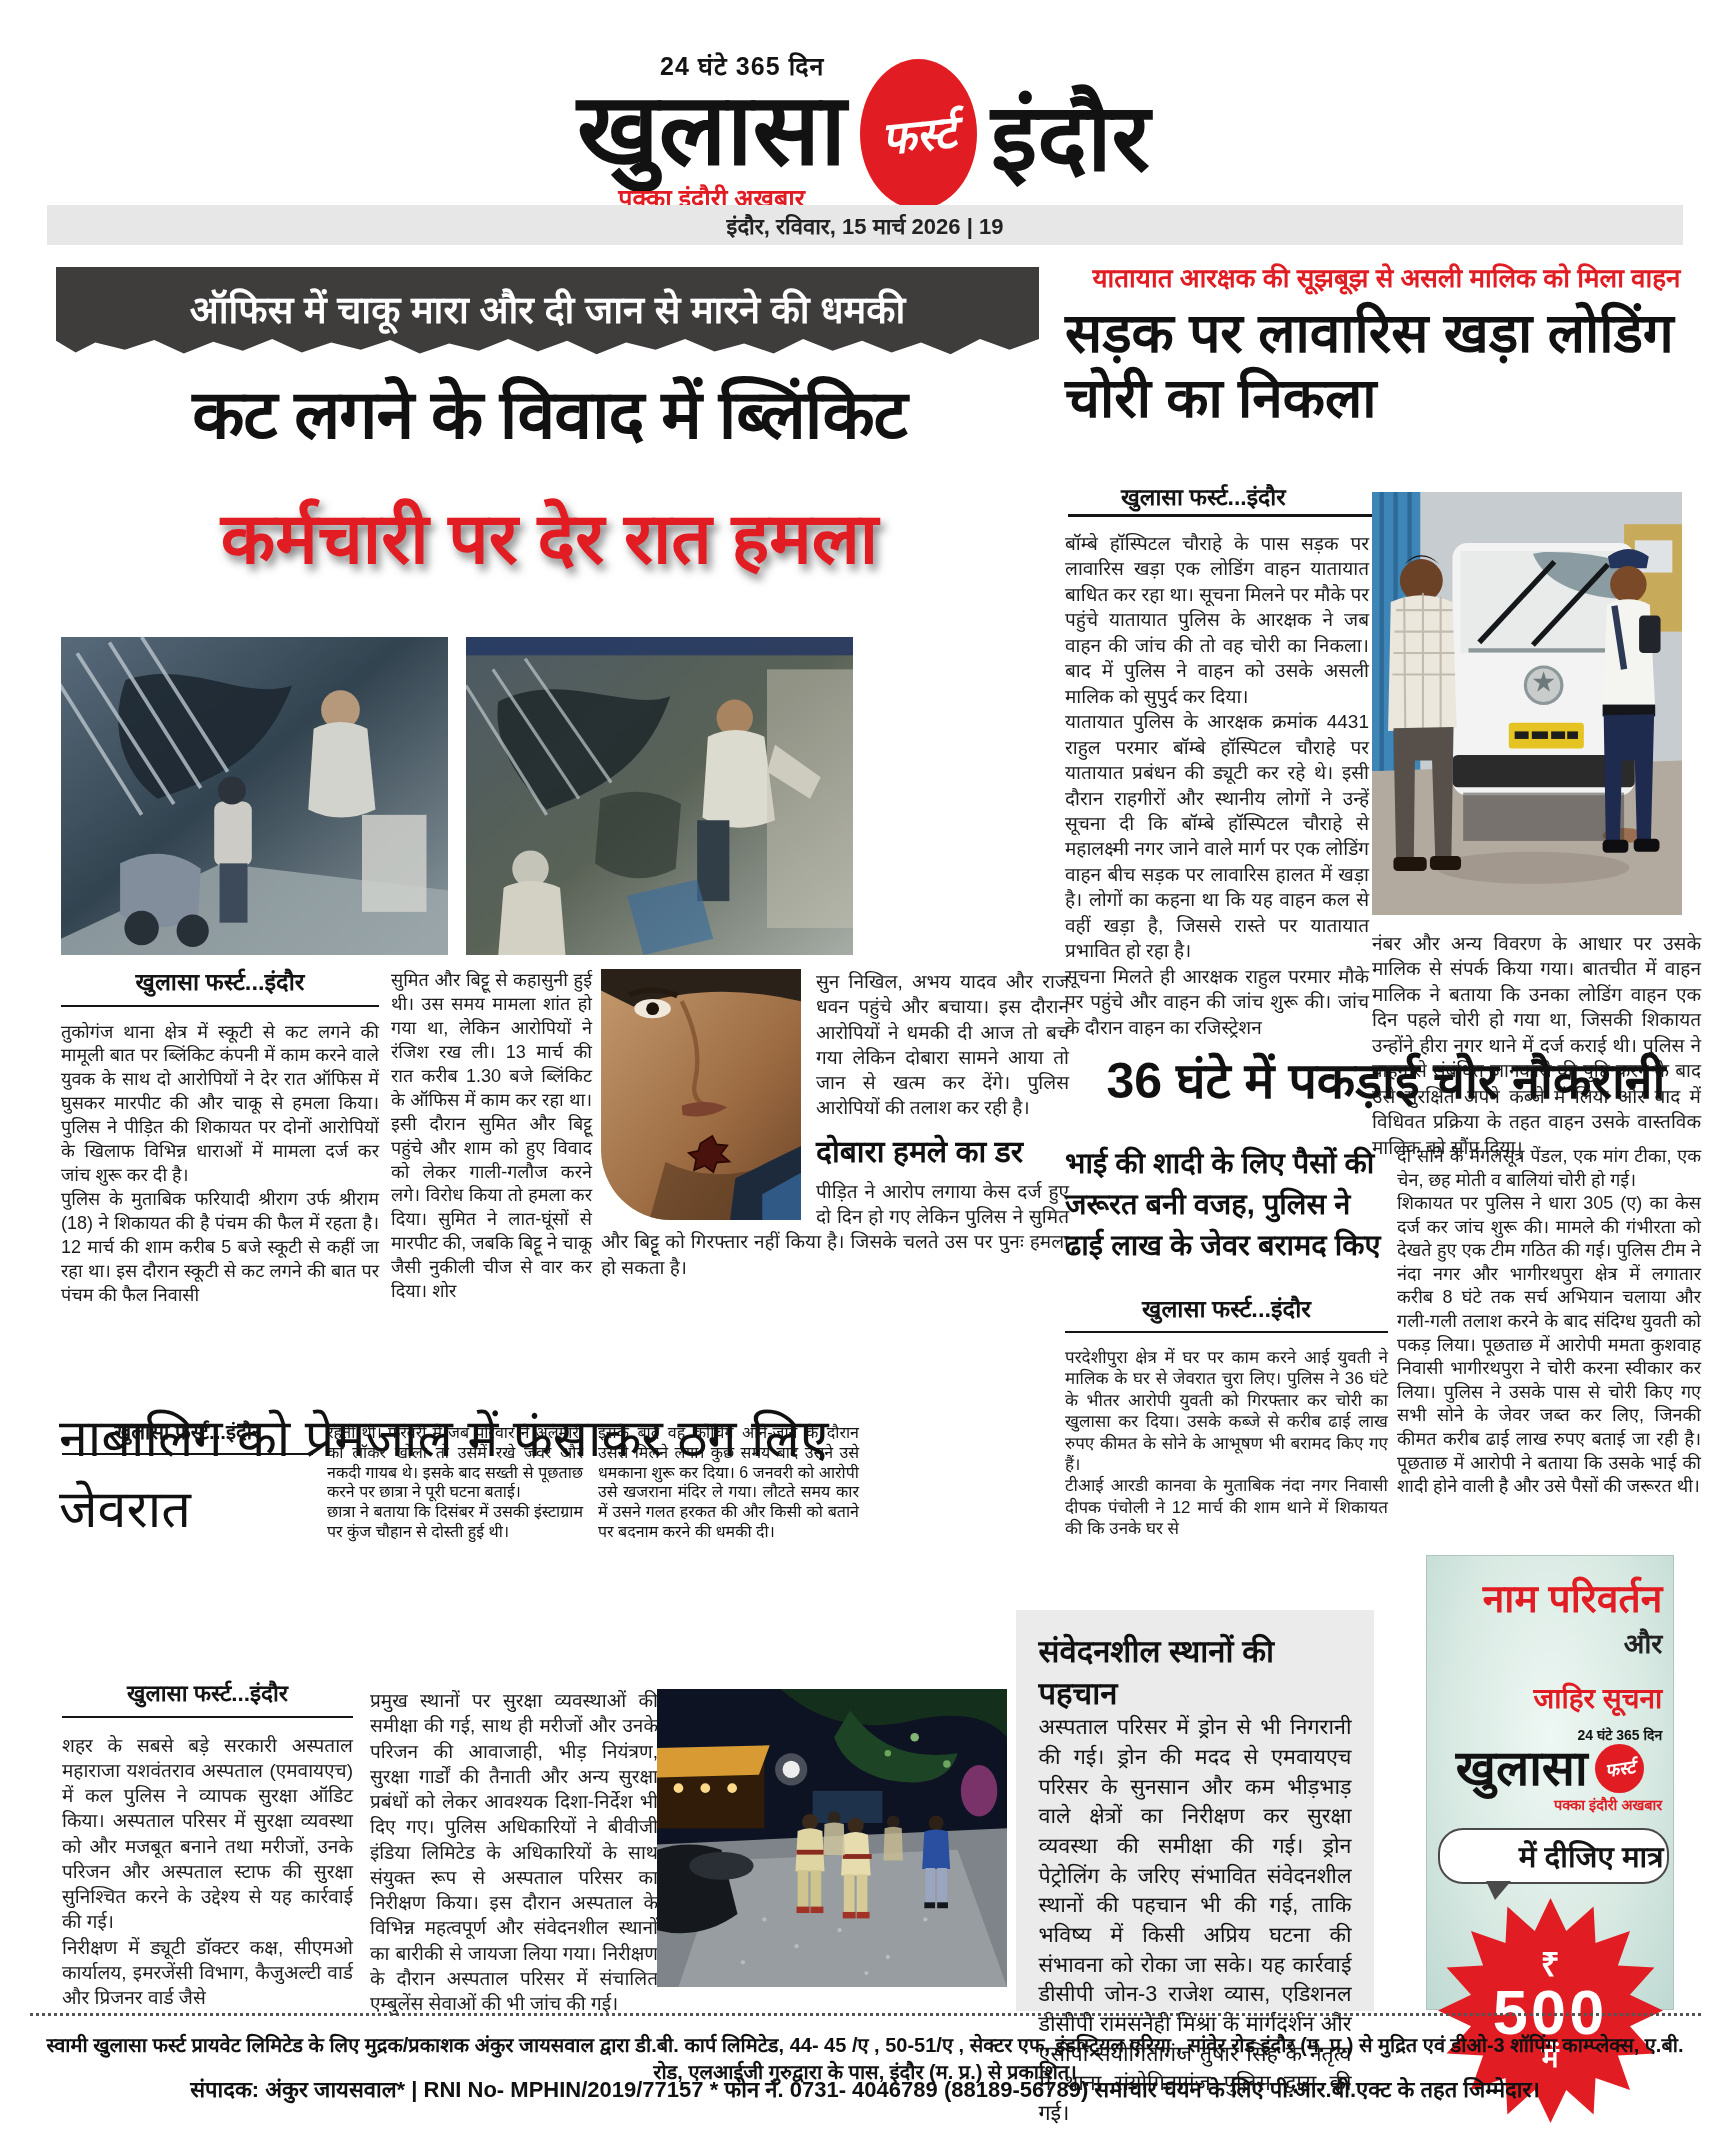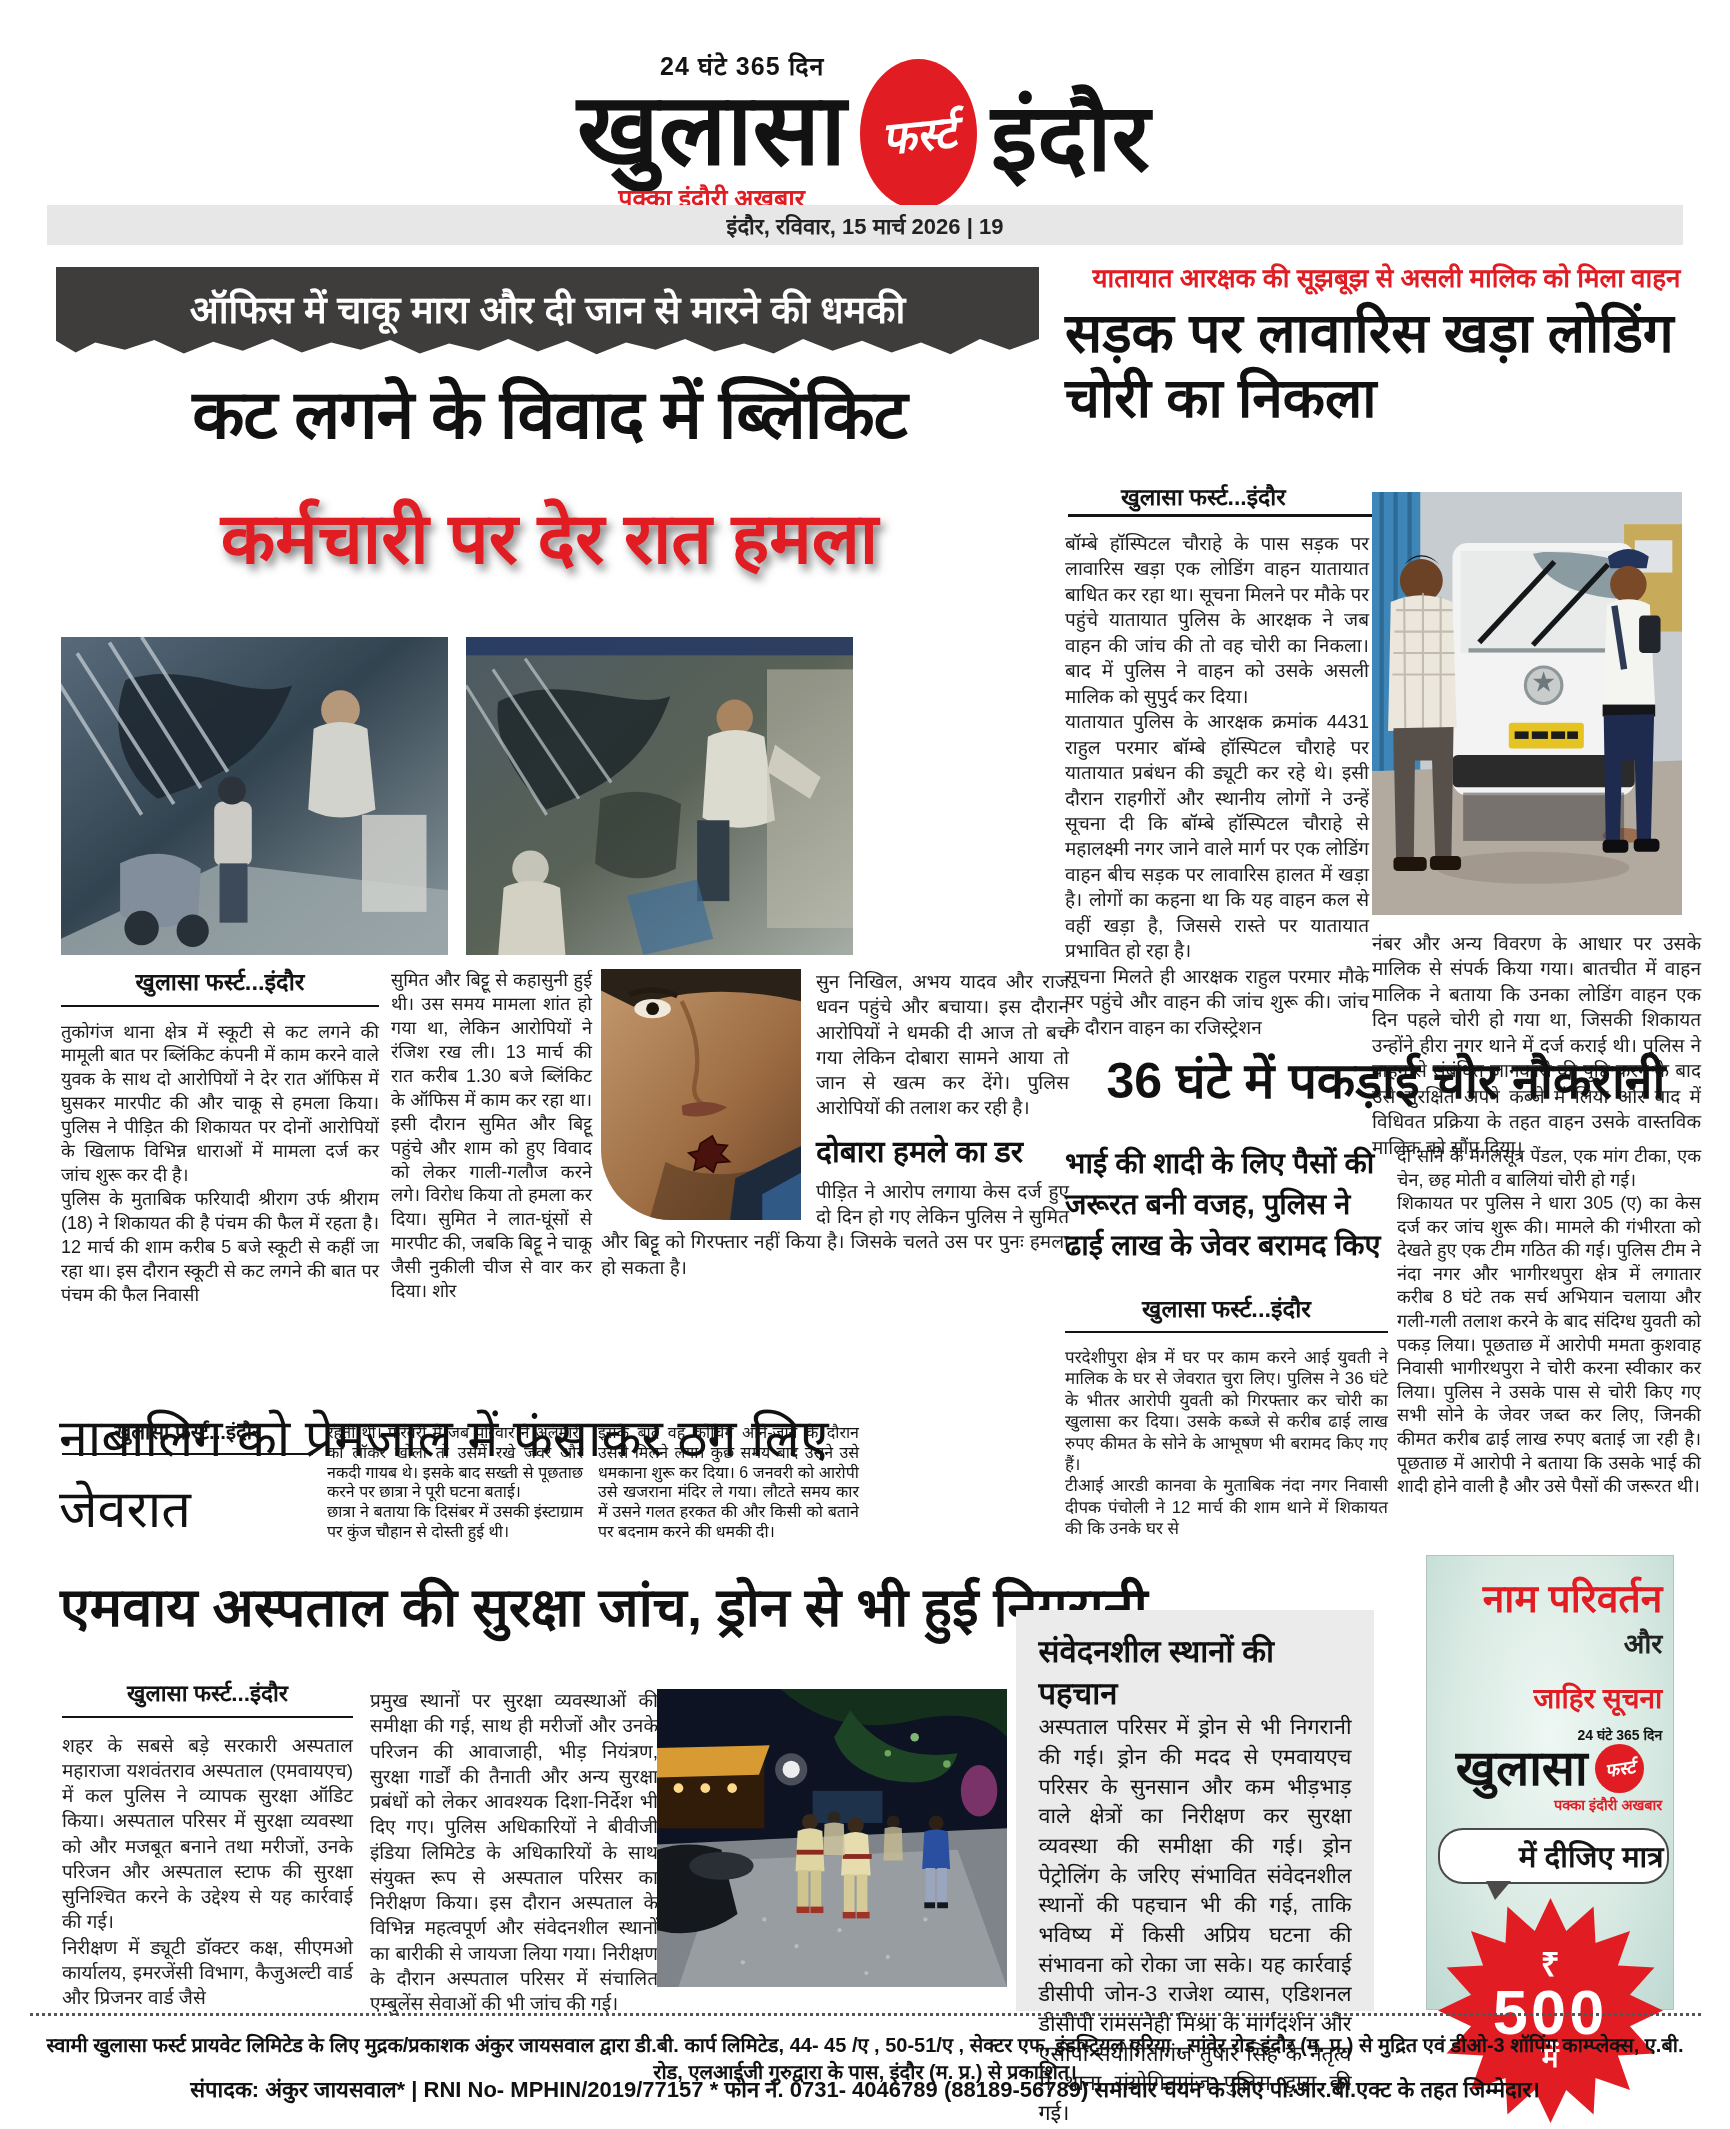--- a/index.html
+++ b/index.html
@@ -229,21 +229,20 @@
     <div class="rule" style="border-top-width:2.1px"></div>
   </div>
   <div class="abs minor-col2">
     <p class="minor-col">रहती थी। फरवरी में जब परिवार ने अलमारी का लॉकर खोला तो उसमें रखे जेवर और नकदी गायब थे। इसके बाद सख्ती से पूछताछ करने पर छात्रा ने पूरी घटना बताई।
     छात्रा ने बताया कि दिसंबर में उसकी इंस्टाग्राम पर कुंज चौहान से दोस्ती हुई थी।</p>
   </div>
   <div class="abs minor-col3">
     <p class="minor-col">इसके बाद वह कोचिंग आने-जाने के दौरान उससे मिलने लगा। कुछ समय बाद उसने उसे धमकाना शुरू कर दिया। 6 जनवरी को आरोपी उसे खजराना मंदिर ले गया। लौटते समय कार में उसने गलत हरकत की और किसी को बताने पर बदनाम करने की धमकी दी।</p>
   </div>
 
-  <div class="abs hosp-h">एमवाय अस्पताल की सुरक्षा जांच, ड्रोन से भी हुई निगरानी</div>
   <div class="abs hosp-col1">
     <div class="byline" style="font-size:22.5px">खुलासा फर्स्ट...इंदौर</div>
     <div class="rule"></div>
     <p class="p" style="margin-top:15px;font-size:19px">शहर के सबसे बड़े सरकारी अस्पताल महाराजा यशवंतराव अस्पताल (एमवायएच) में कल पुलिस ने व्यापक सुरक्षा ऑडिट किया। अस्पताल परिसर में सुरक्षा व्यवस्था को और मजबूत बनाने तथा मरीजों, उनके परिजन और अस्पताल स्टाफ की सुरक्षा सुनिश्चित करने के उद्देश्य से यह कार्रवाई की गई।
     निरीक्षण में ड्यूटी डॉक्टर कक्ष, सीएमओ कार्यालय, इमरजेंसी विभाग, कैजुअल्टी वार्ड और प्रिजनर वार्ड जैसे</p>
   </div>
   <div class="abs hosp-col2">
     <p class="p" style="font-size:19px">प्रमुख स्थानों पर सुरक्षा व्यवस्थाओं की समीक्षा की गई, साथ ही मरीजों और उनके परिजन की आवाजाही, भीड़ नियंत्रण, सुरक्षा गार्डों की तैनाती और अन्य सुरक्षा प्रबंधों को लेकर आवश्यक दिशा-निर्देश भी दिए गए। पुलिस अधिकारियों ने बीवीजी इंडिया लिमिटेड के अधिकारियों के साथ संयुक्त रूप से अस्पताल परिसर का निरीक्षण किया। इस दौरान अस्पताल के विभिन्न महत्वपूर्ण और संवेदनशील स्थानों का बारीकी से जायजा लिया गया। निरीक्षण के दौरान अस्पताल परिसर में संचालित एम्बुलेंस सेवाओं की भी जांच की गई।</p>
   </div>
 

